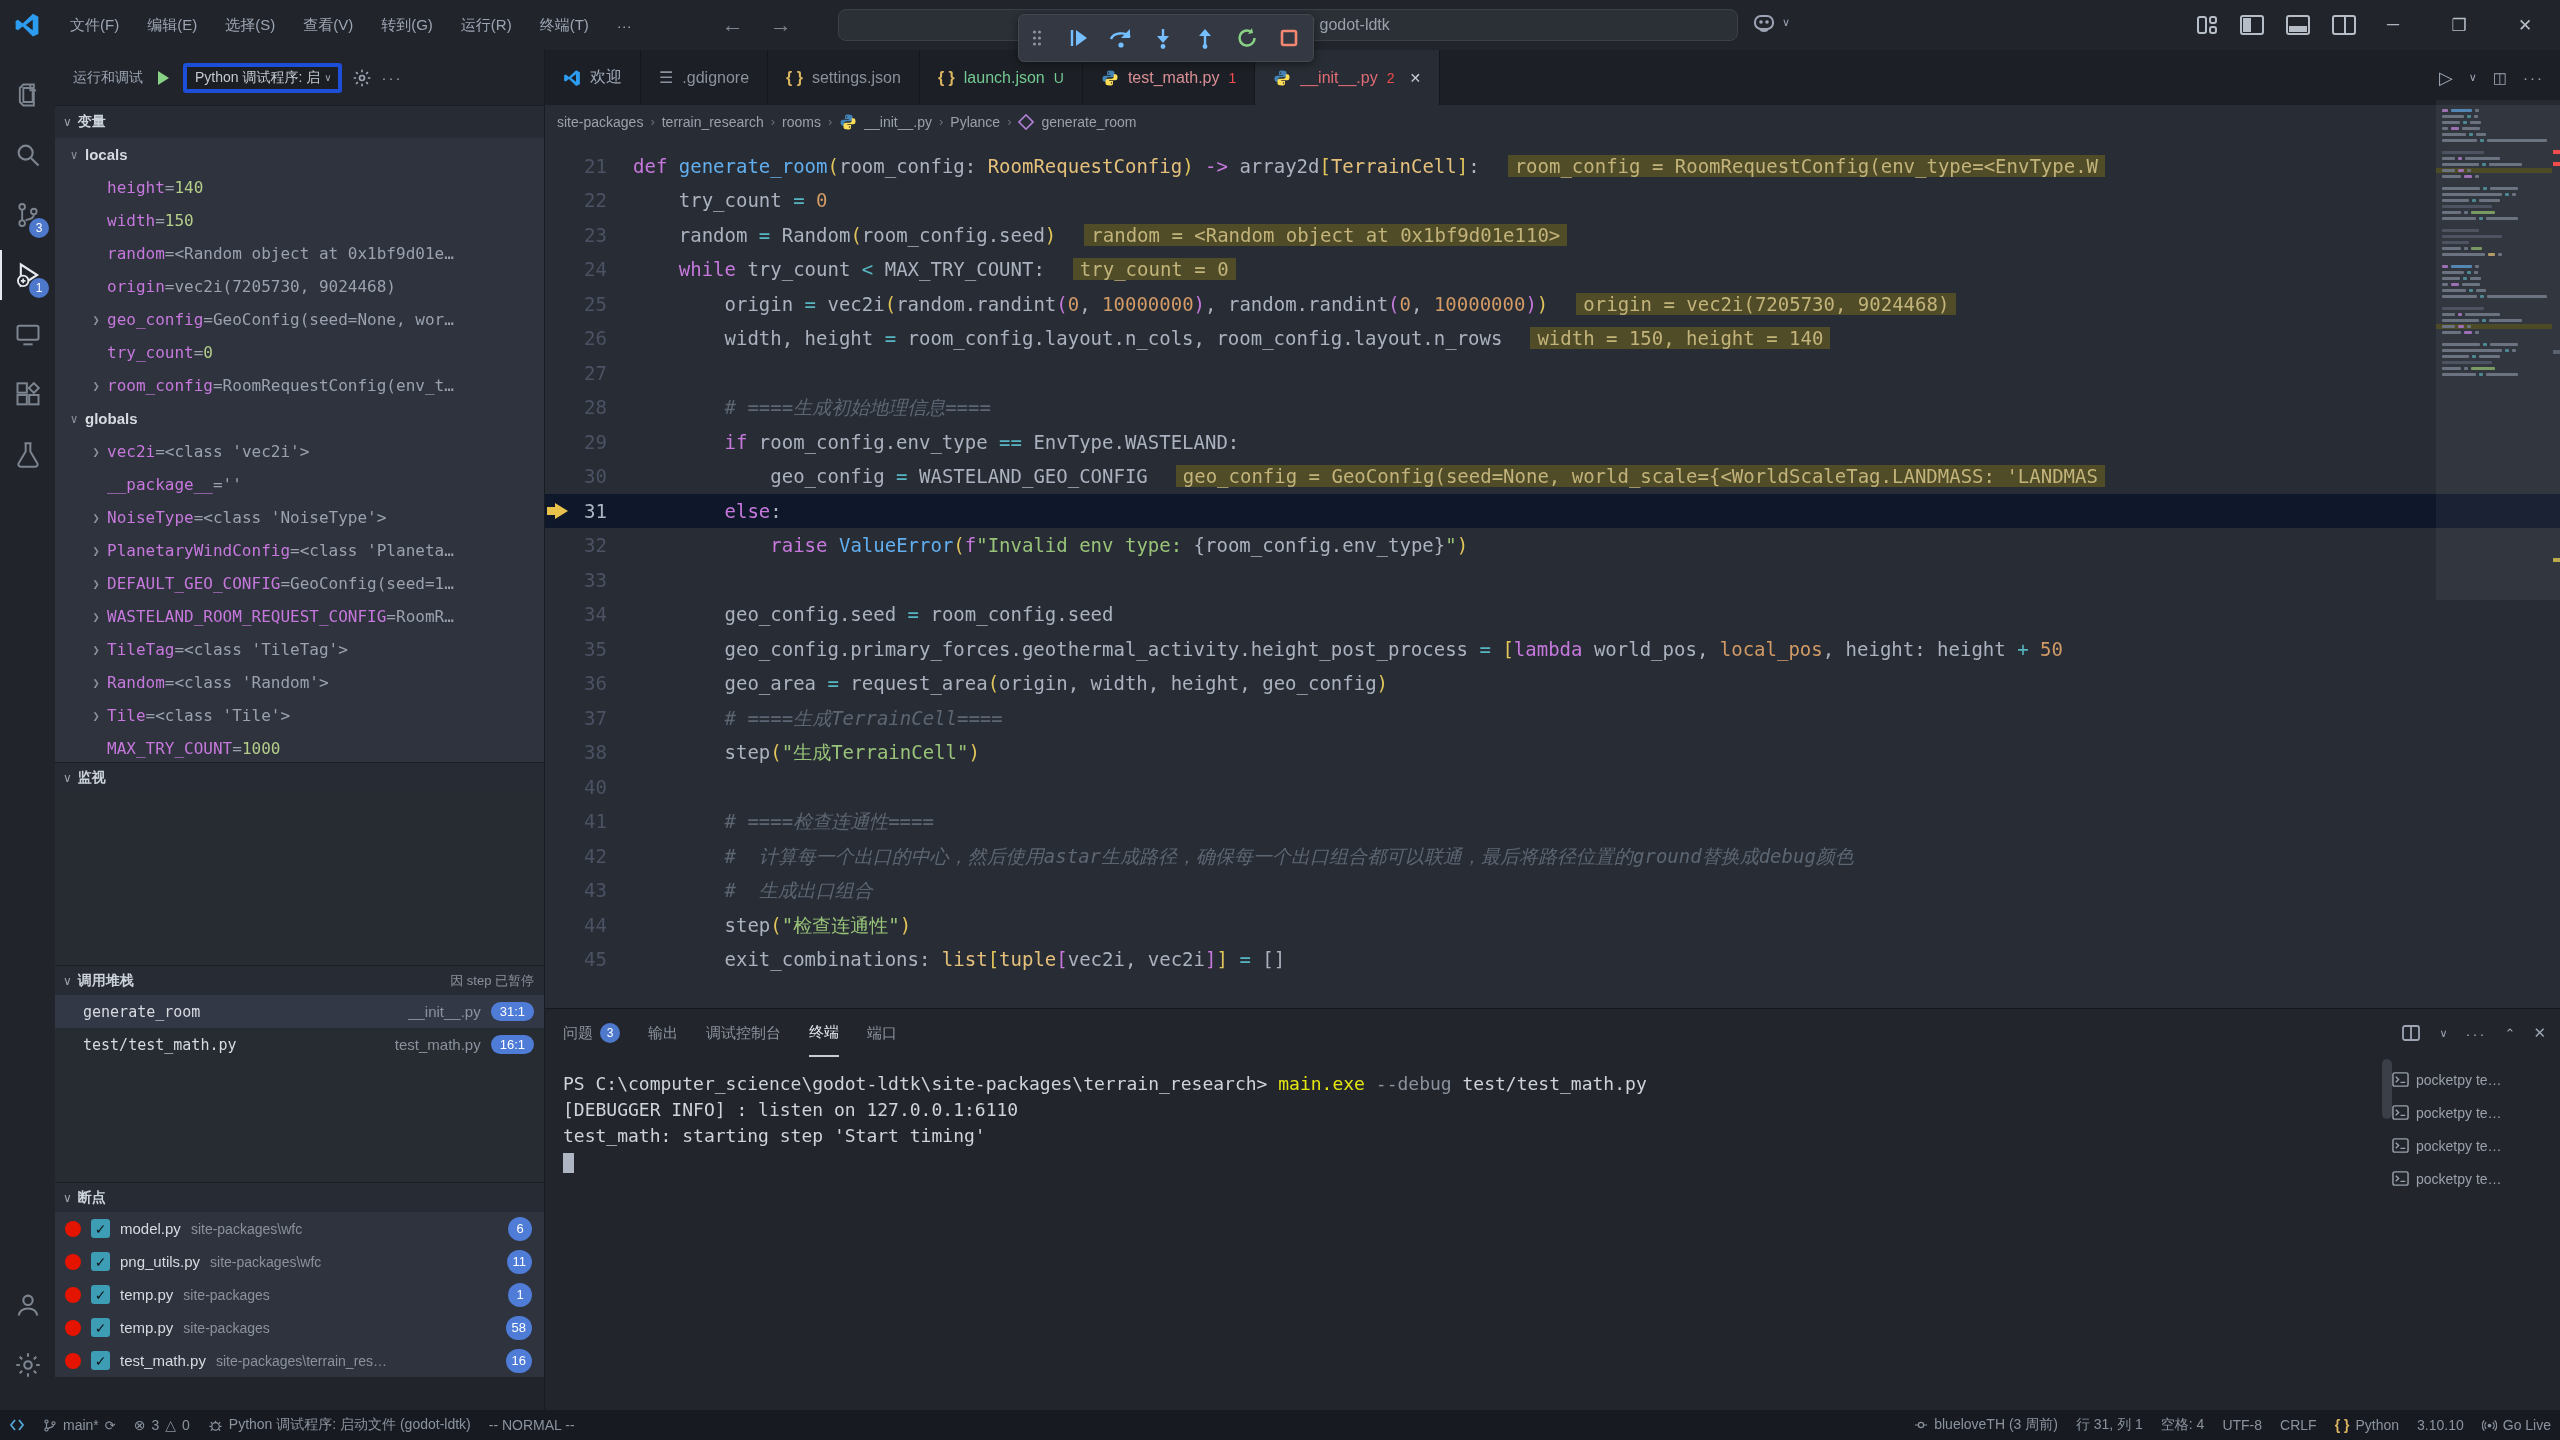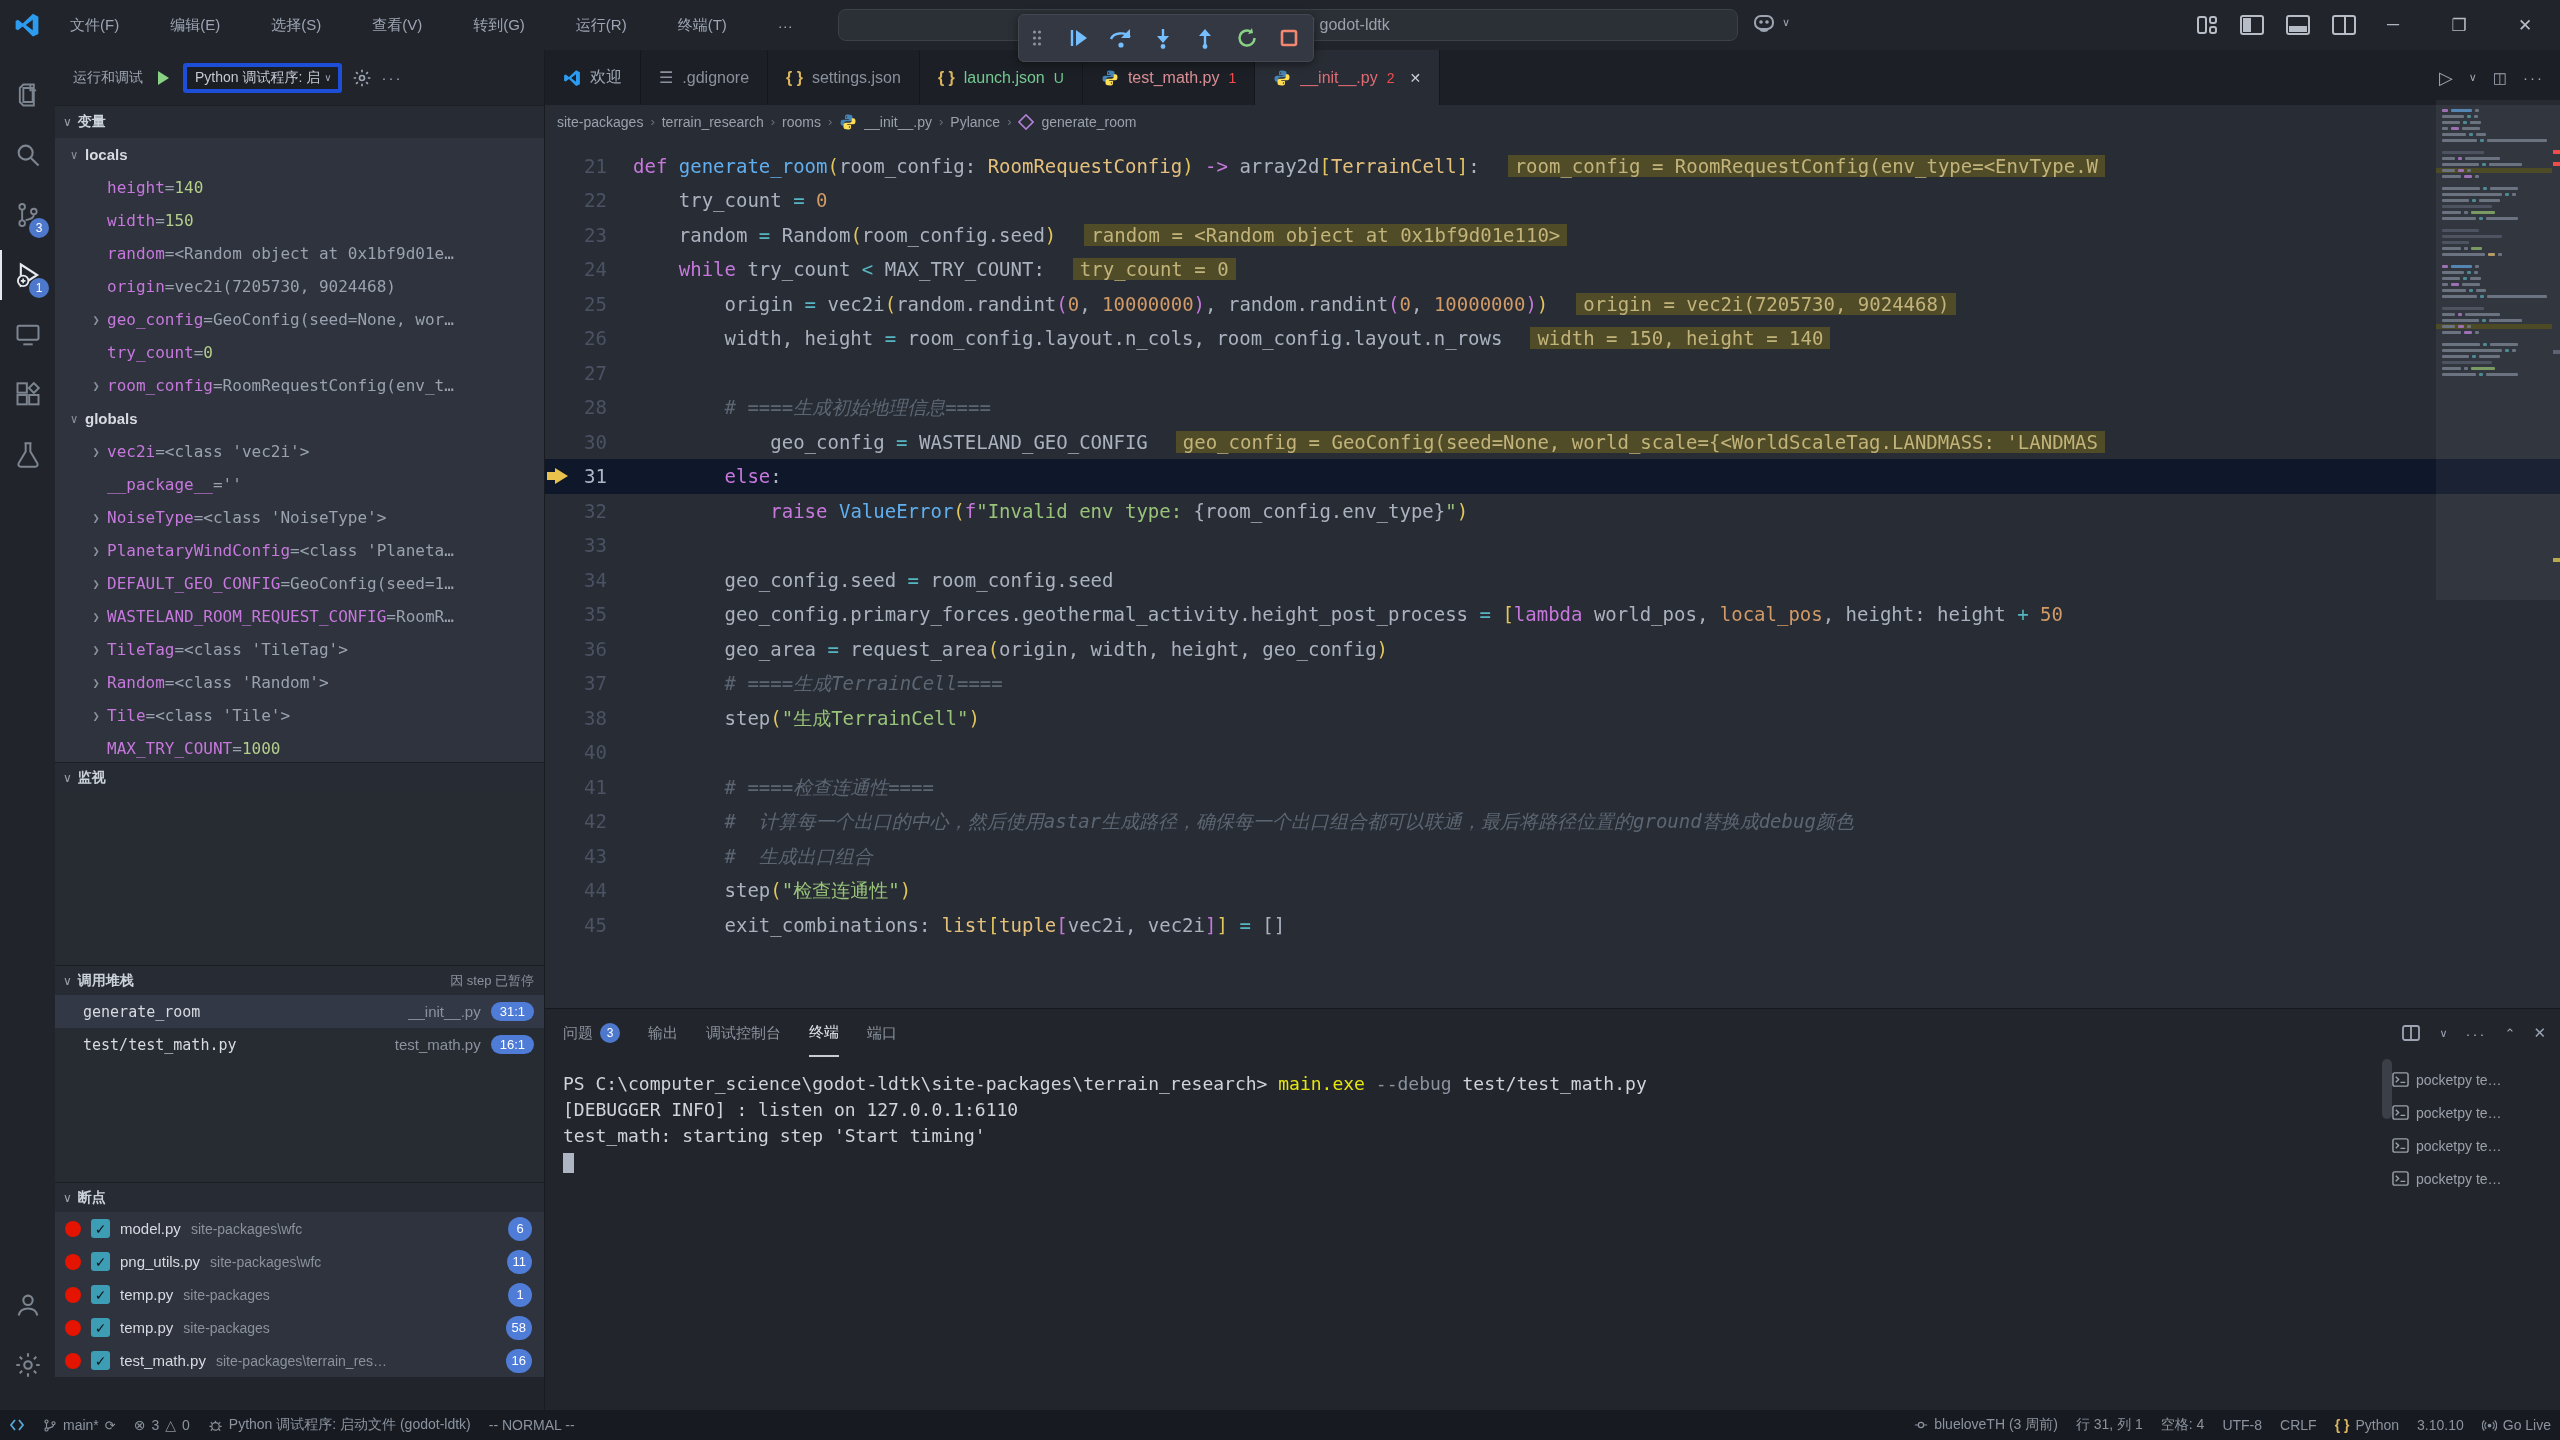--- a/index.html
+++ b/index.html
@@ -114,21 +114,21 @@
 </style>
 </head>
 <body>
 
 <div id="app">
 
   <div id="titlebar">
     <svg id="vscode-logo" viewBox="0 0 24 24">
         <path fill="#2c9cf0" d="M17.5 1.5 8 10.6 3.6 7.2 1.5 8.2v7.6l2.1 1 4.4-3.4 9.5 9.1 5-2.2v-16zM17.3 7.1v9.8L10.9 12z"></path>
       </svg>
-    <div id="menubar" style="display: flex; gap: 23px;">
+    <div id="menubar" style="display: flex;">
         <div class="menu-item">文件(F)</div>
         <div class="menu-item">编辑(E)</div>
         <div class="menu-item">选择(S)</div>
         <div class="menu-item">查看(V)</div>
         <div class="menu-item">转到(G)</div>
         <div class="menu-item">运行(R)</div>
         <div class="menu-item">终端(T)</div>
         <div class="menu-item">···</div>
       </div>
     <div class="nav-arrows">
@@ -572,20 +572,21 @@
     <div id="code">
         <div class="code-line" style="margin-top: -24px;"><span class="gutter">20</span><span class="ltext"></span></div>
         <div class="code-line"><span class="gutter">21</span><span class="ltext"><span class="tk-kw">def </span><span class="tk-fn">generate_room</span><span class="tk-b1">(</span><span>room_config</span><span>: </span><span class="tk-cls">RoomRequestConfig</span><span class="tk-b1">)</span><span> </span><span class="tk-kw">-&gt;</span><span> array2d</span><span class="tk-b1">[</span><span class="tk-cls">TerrainCell</span><span class="tk-b1">]</span><span>:</span><span class="hint">room_config = RoomRequestConfig(env_type=&lt;EnvType.W</span></span></div>
         <div class="code-line"><span class="gutter">22</span><span class="ltext"><span>    try_count </span><span class="tk-op">=</span><span> </span><span class="tk-num">0</span></span></div>
         <div class="code-line"><span class="gutter">23</span><span class="ltext"><span>    random </span><span class="tk-op">=</span><span> Random</span><span class="tk-b1">(</span><span>room_config.seed</span><span class="tk-b1">)</span><span class="hint">random = &lt;Random object at 0x1bf9d01e110&gt;</span></span></div>
         <div class="code-line"><span class="gutter">24</span><span class="ltext"><span>    </span><span class="tk-kw">while</span><span> try_count </span><span class="tk-op">&lt;</span><span> MAX_TRY_COUNT:</span><span class="hint">try_count = 0</span></span></div>
         <div class="code-line"><span class="gutter">25</span><span class="ltext"><span>        origin </span><span class="tk-op">=</span><span> vec2i</span><span class="tk-b1">(</span><span>random.randint</span><span class="tk-b2">(</span><span class="tk-num">0</span><span>, </span><span class="tk-num">10000000</span><span class="tk-b2">)</span><span>, random.randint</span><span class="tk-b2">(</span><span class="tk-num">0</span><span>, </span><span class="tk-num">10000000</span><span class="tk-b2">)</span><span class="tk-b1">)</span><span class="hint">origin = vec2i(7205730, 9024468)</span></span></div>
         <div class="code-line"><span class="gutter">26</span><span class="ltext"><span>        width, height </span><span class="tk-op">=</span><span> room_config.layout.n_cols, room_config.layout.n_rows</span><span class="hint">width = 150, height = 140</span></span></div>
         <div class="code-line"><span class="gutter">27</span><span class="ltext"></span></div>
         <div class="code-line"><span class="gutter">28</span><span class="ltext"><span class="tk-com">        # ====生成初始地理信息====</span></span></div>
+        <div class="code-line"><span class="gutter">29</span><span class="ltext"><span>        </span><span class="tk-kw">if</span><span> room_config.env_type </span><span class="tk-op">==</span><span> EnvType.WASTELAND:</span></span></div>
         <div class="code-line"><span class="gutter">30</span><span class="ltext"><span>            geo_config </span><span class="tk-op">=</span><span> WASTELAND_GEO_CONFIG</span><span class="hint">geo_config = GeoConfig(seed=None, world_scale={&lt;WorldScaleTag.LANDMASS: 'LANDMAS</span></span></div>
         <div class="code-line current"><span class="gutter">31<span class="cur-arrow"></span></span><span class="ltext"><span>        </span><span class="tk-kw">else</span><span>:</span></span></div>
         <div class="code-line"><span class="gutter">32</span><span class="ltext"><span>            </span><span class="tk-kw">raise</span><span> </span><span class="tk-fn">ValueError</span><span class="tk-b1">(</span><span class="tk-kw">f</span><span class="tk-str">"Invalid env type: </span><span>{room_config.env_type}</span><span class="tk-str">"</span><span class="tk-b1">)</span></span></div>
         <div class="code-line"><span class="gutter">33</span><span class="ltext"></span></div>
         <div class="code-line"><span class="gutter">34</span><span class="ltext"><span>        geo_config.seed </span><span class="tk-op">=</span><span> room_config.seed</span></span></div>
         <div class="code-line"><span class="gutter">35</span><span class="ltext"><span>        geo_config.primary_forces.geothermal_activity.height_post_process </span><span class="tk-op">=</span><span> </span><span class="tk-b1">[</span><span class="tk-kw">lambda</span><span> world_pos</span><span>, </span><span class="tk-num">local_pos</span><span>, height: height </span><span class="tk-op">+</span><span class="tk-num"> 50</span></span></div>
         <div class="code-line"><span class="gutter">36</span><span class="ltext"><span>        geo_area </span><span class="tk-op">=</span><span> request_area</span><span class="tk-b1">(</span><span>origin, width, height, geo_config</span><span class="tk-b1">)</span></span></div>
         <div class="code-line"><span class="gutter">37</span><span class="ltext"><span class="tk-com">        # ====生成TerrainCell====</span></span></div>
         <div class="code-line"><span class="gutter">38</span><span class="ltext"><span>        step</span><span class="tk-b1">(</span><span class="tk-str">"生成TerrainCell"</span><span class="tk-b1">)</span></span></div>
         <div class="code-line"><span class="gutter">40</span><span class="ltext"></span></div>

